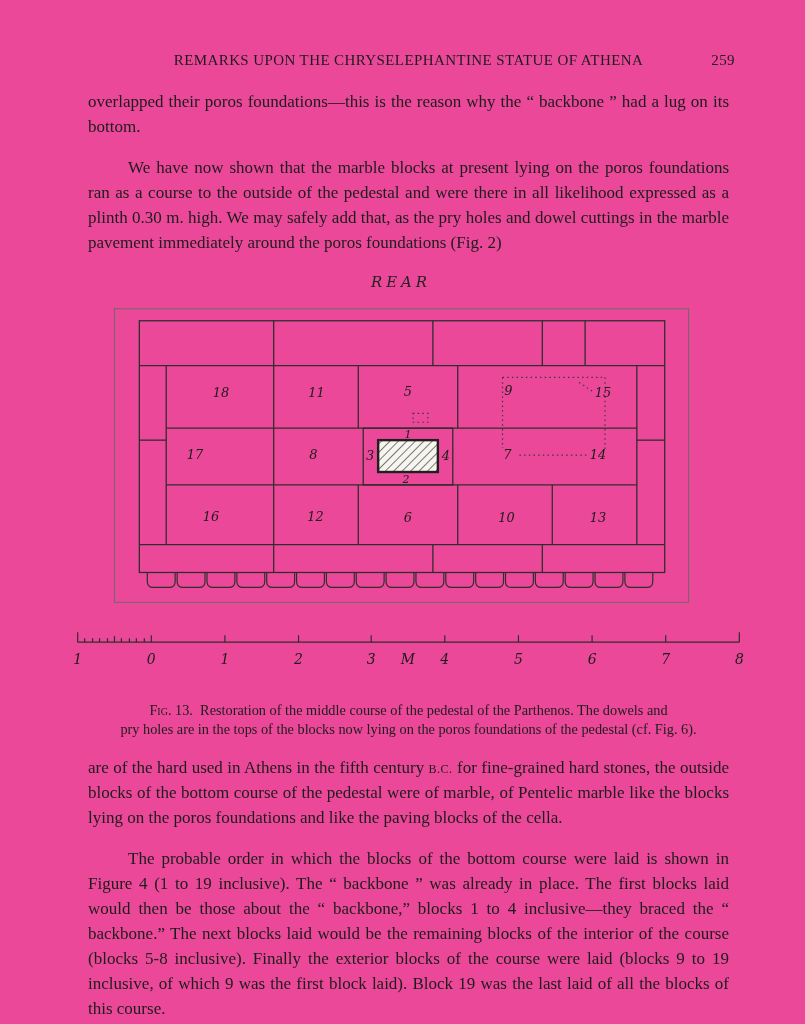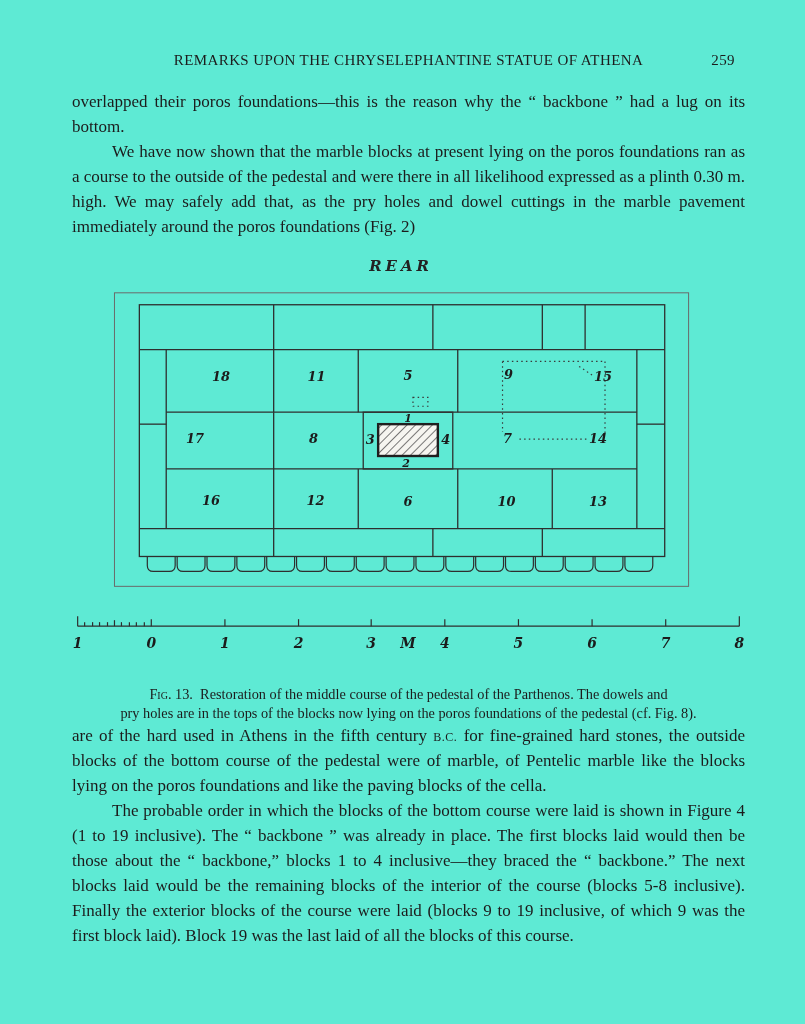--- a/index.html
+++ b/index.html
@@ -4,43 +4,43 @@
 <style>
   * { margin:0; padding:0; box-sizing:border-box; }
   html,body { background:#ffffff; }
   body {
     width:805px; height:1024px;
     font-family:"Liberation Serif", serif;
     color:#1c1c1c;
   }
   .page {
     width:805px; height:1024px;
-    background:#5eead4;
+    background:#ec4899;
     padding:52px 60px 30px 72px;
     overflow:hidden;
   }
   .running-head {
     position:relative;
     text-align:center;
     font-size:15px;
     letter-spacing:0.4px;
     margin-bottom:20px;
     white-space:nowrap;
   }
   .page-num { position:absolute; right:10px; top:0; }
   p.body-text {
     font-size:17px;
     line-height:25px;
     text-align:justify;
-    margin:0;
+    margin:16px;
   }
   p.indent { text-indent:40px; }
   .allsc { font-variant:all-small-caps; letter-spacing:0.5px; }
   .smallcaps { font-variant:small-caps; }
-  .fig-wrap { width:680px; margin:16px 0 0 -4px;font-weight:bold; }
+  .fig-wrap { width:680px; margin:16px 0 0 -4px; }
   .plan-svg { display:block; }
   .thin { fill:none; stroke:#6a6a6a; stroke-width:1; }
   .solid line, .solid rect, .solid path { stroke:#2e2e2e; stroke-width:1.3; fill:none; }
   .scallop { stroke:#2e2e2e; stroke-width:1.2; fill:none; }
   .dotted line, .dotted rect { stroke:#3a3a3a; stroke-width:1.2; stroke-dasharray:1.5 3.2; fill:none; }
   .blocknum text {
     font-family:"DejaVu Serif", serif;
     font-style:italic;
     font-size:13px;
     fill:#1b1b1b;
@@ -196,21 +196,21 @@
           <text x="451" y="395">5</text>
           <text x="525" y="395">6</text>
           <text x="599" y="395">7</text>
           <text x="673" y="395">8</text>
         </g>
       </svg>
     </div>
 
     <figcaption>
       <div><span class="smallcaps">Fig. 13.</span>&nbsp;&nbsp;<span>Restoration of the middle course of the pedestal of the Parthenos.  The dowels and</span></div>
-      <div>pry holes are in the tops of the blocks now lying on the poros foundations of the pedestal (cf. Fig. 8).</div>
+      <div>pry holes are in the tops of the blocks now lying on the poros foundations of the pedestal (cf. Fig. 6).</div>
     </figcaption>
   </figure>
 
   <p class="body-text after-fig"><span>are of the hard used in Athens in the fifth century </span><span class="allsc">B.C.</span><span> for fine-grained hard stones, the outside blocks of the bottom course of the pedestal were of marble, of Pentelic marble like the blocks lying on the poros foundations and like the paving blocks of the cella.</span></p>
 
   <p class="body-text indent">The probable order in which the blocks of the bottom course were laid is shown in Figure 4 (1 to 19 inclusive).  The “ backbone ” was already in place.  The first blocks laid would then be those about the “ backbone,” blocks 1 to 4 inclusive—they braced the “ backbone.”  The next blocks laid would be the remaining blocks of the interior of the course (blocks 5-8 inclusive).  Finally the exterior blocks of the course were laid (blocks 9 to 19 inclusive, of which 9 was the first block laid).  Block 19 was the last laid of all the blocks of this course.</p>
 
 </div>
 
 </body></html>

